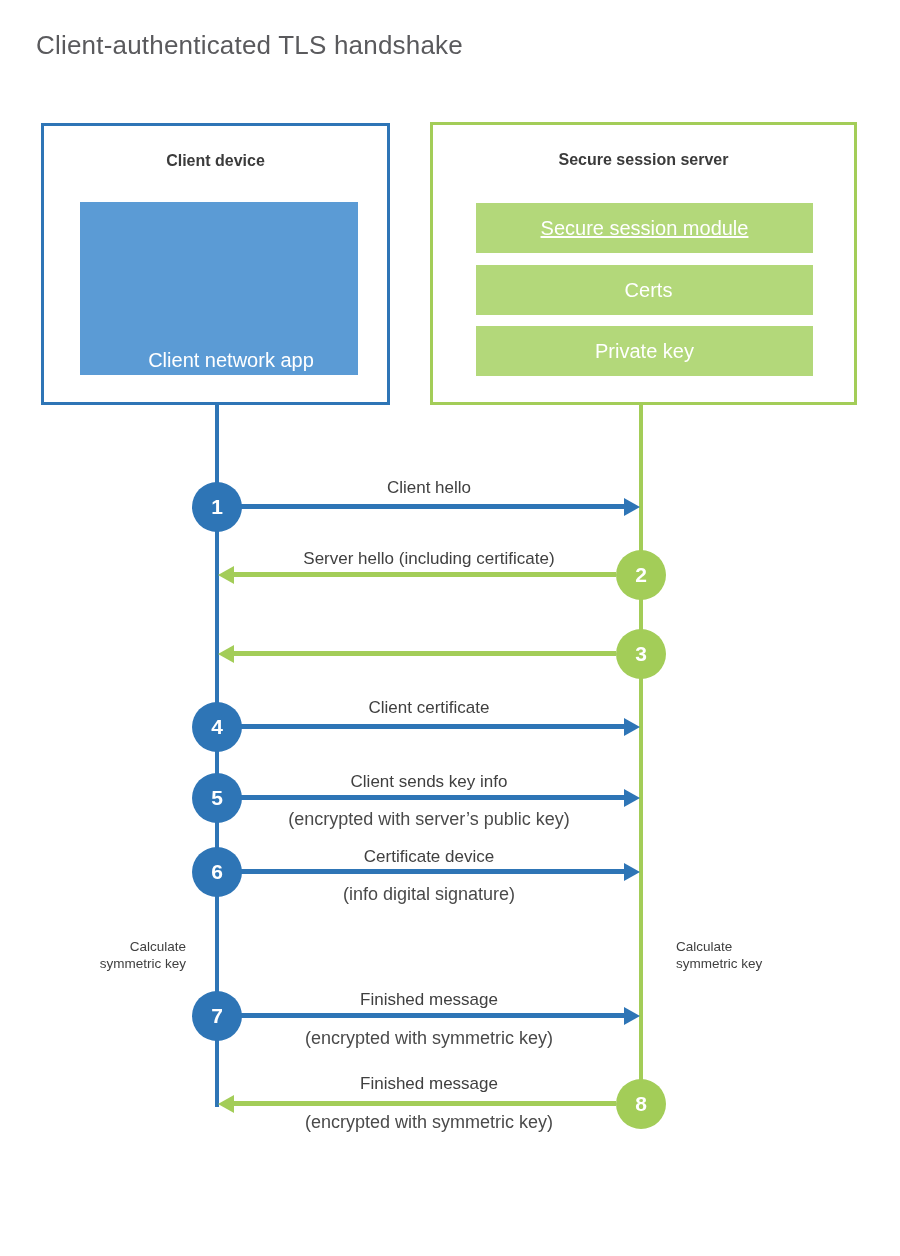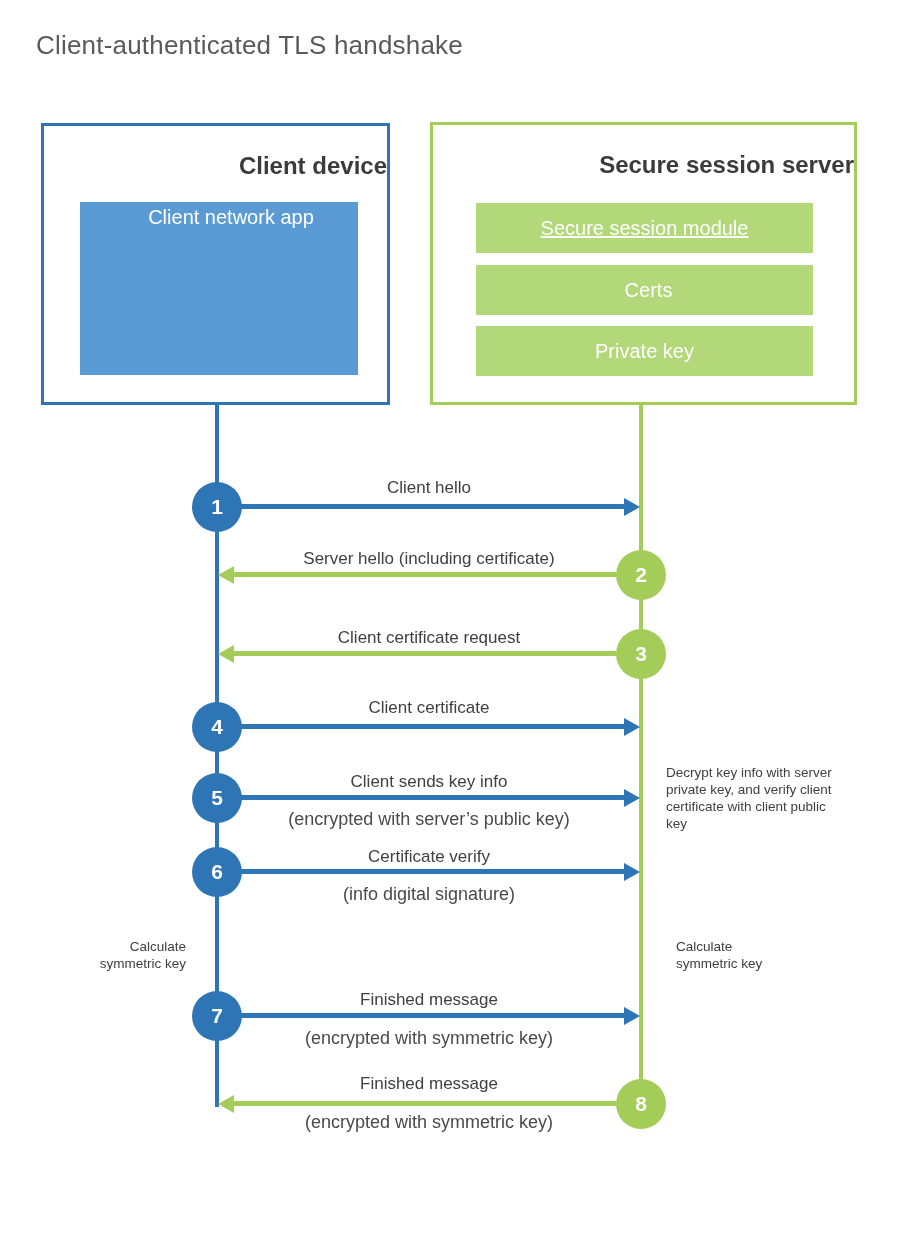--- a/index.html
+++ b/index.html
@@ -40,30 +40,30 @@
     left: 41px; top: 123px; width: 349px; height: 282px;
     border: 3px solid var(--blue);
   }
   .server-box {
     left: 430px; top: 122px; width: 427px; height: 283px;
     border: 3px solid var(--green);
   }
   .actor-title {
     position: absolute;
     left: 0; top: 26px; width: 100%;
-    text-align: right;
-    font-size: 24px;
+    text-align: center;
+    font-size: 16px;
     font-weight: 700;
     color: var(--heading);
   }
   .app-rect {
     position: absolute;
     left: 36px; top: 76px; width: 278px; height: 173px;
     background: var(--blue-light);
-    display: flex; align-items: flex-start; justify-content: center; padding-left: 24px;
+    display: flex; align-items: flex-end; justify-content: center; padding-left: 24px;
   }
   .app-rect-label {
     width: 190px;
     text-align: center;
     color: #ffffff;
     font-size: 20px;
     line-height: 1.5;
   }
   .module-bar {
     position: absolute;
@@ -174,48 +174,46 @@
   <div class="msg-label ml1">Client hello</div>
 
   <div class="arrow-line green al2"></div>
   <div class="arrow-head left ah2"></div>
   <div class="badge green b2">2</div>
   <div class="msg-label ml2">Server hello (including certificate)</div>
 
   <div class="arrow-line green al3"></div>
   <div class="arrow-head left ah3"></div>
   <div class="badge green b3">3</div>
-  <div class="msg-label ml3">Client certificate request</div>
 
   <div class="arrow-line blue al4"></div>
   <div class="arrow-head right ah4"></div>
   <div class="badge blue b4">4</div>
   <div class="msg-label ml4">Client certificate</div>
 
   <div class="arrow-line blue al5"></div>
   <div class="arrow-head right ah5"></div>
   <div class="badge blue b5">5</div>
   <div class="msg-label ml5">Client sends key info</div>
   <div class="msg-sublabel ms5">(encrypted with server’s public key)</div>
 
   <div class="arrow-line blue al6"></div>
   <div class="arrow-head right ah6"></div>
   <div class="badge blue b6">6</div>
-  <div class="msg-label ml6">Certificate verify</div>
+  <div class="msg-label ml6">Certificate device</div>
   <div class="msg-sublabel ms6">(info digital signature)</div>
 
   <div class="arrow-line blue al7"></div>
   <div class="arrow-head right ah7"></div>
   <div class="badge blue b7">7</div>
   <div class="msg-label ml7">Finished message</div>
   <div class="msg-sublabel ms7">(encrypted with symmetric key)</div>
 
   <div class="arrow-line green al8"></div>
   <div class="arrow-head left ah8"></div>
   <div class="badge green b8">8</div>
   <div class="msg-label ml8">Finished message</div>
   <div class="msg-sublabel ms8">(encrypted with symmetric key)</div>
 
-  <div class="side-note decrypt-note">Decrypt key info with server private key, and verify client certificate with client public key</div>
   <div class="side-note calc-left">Calculate symmetric key</div>
   <div class="side-note calc-right">Calculate symmetric key</div>
 
 </div>
 
 </body></html>

